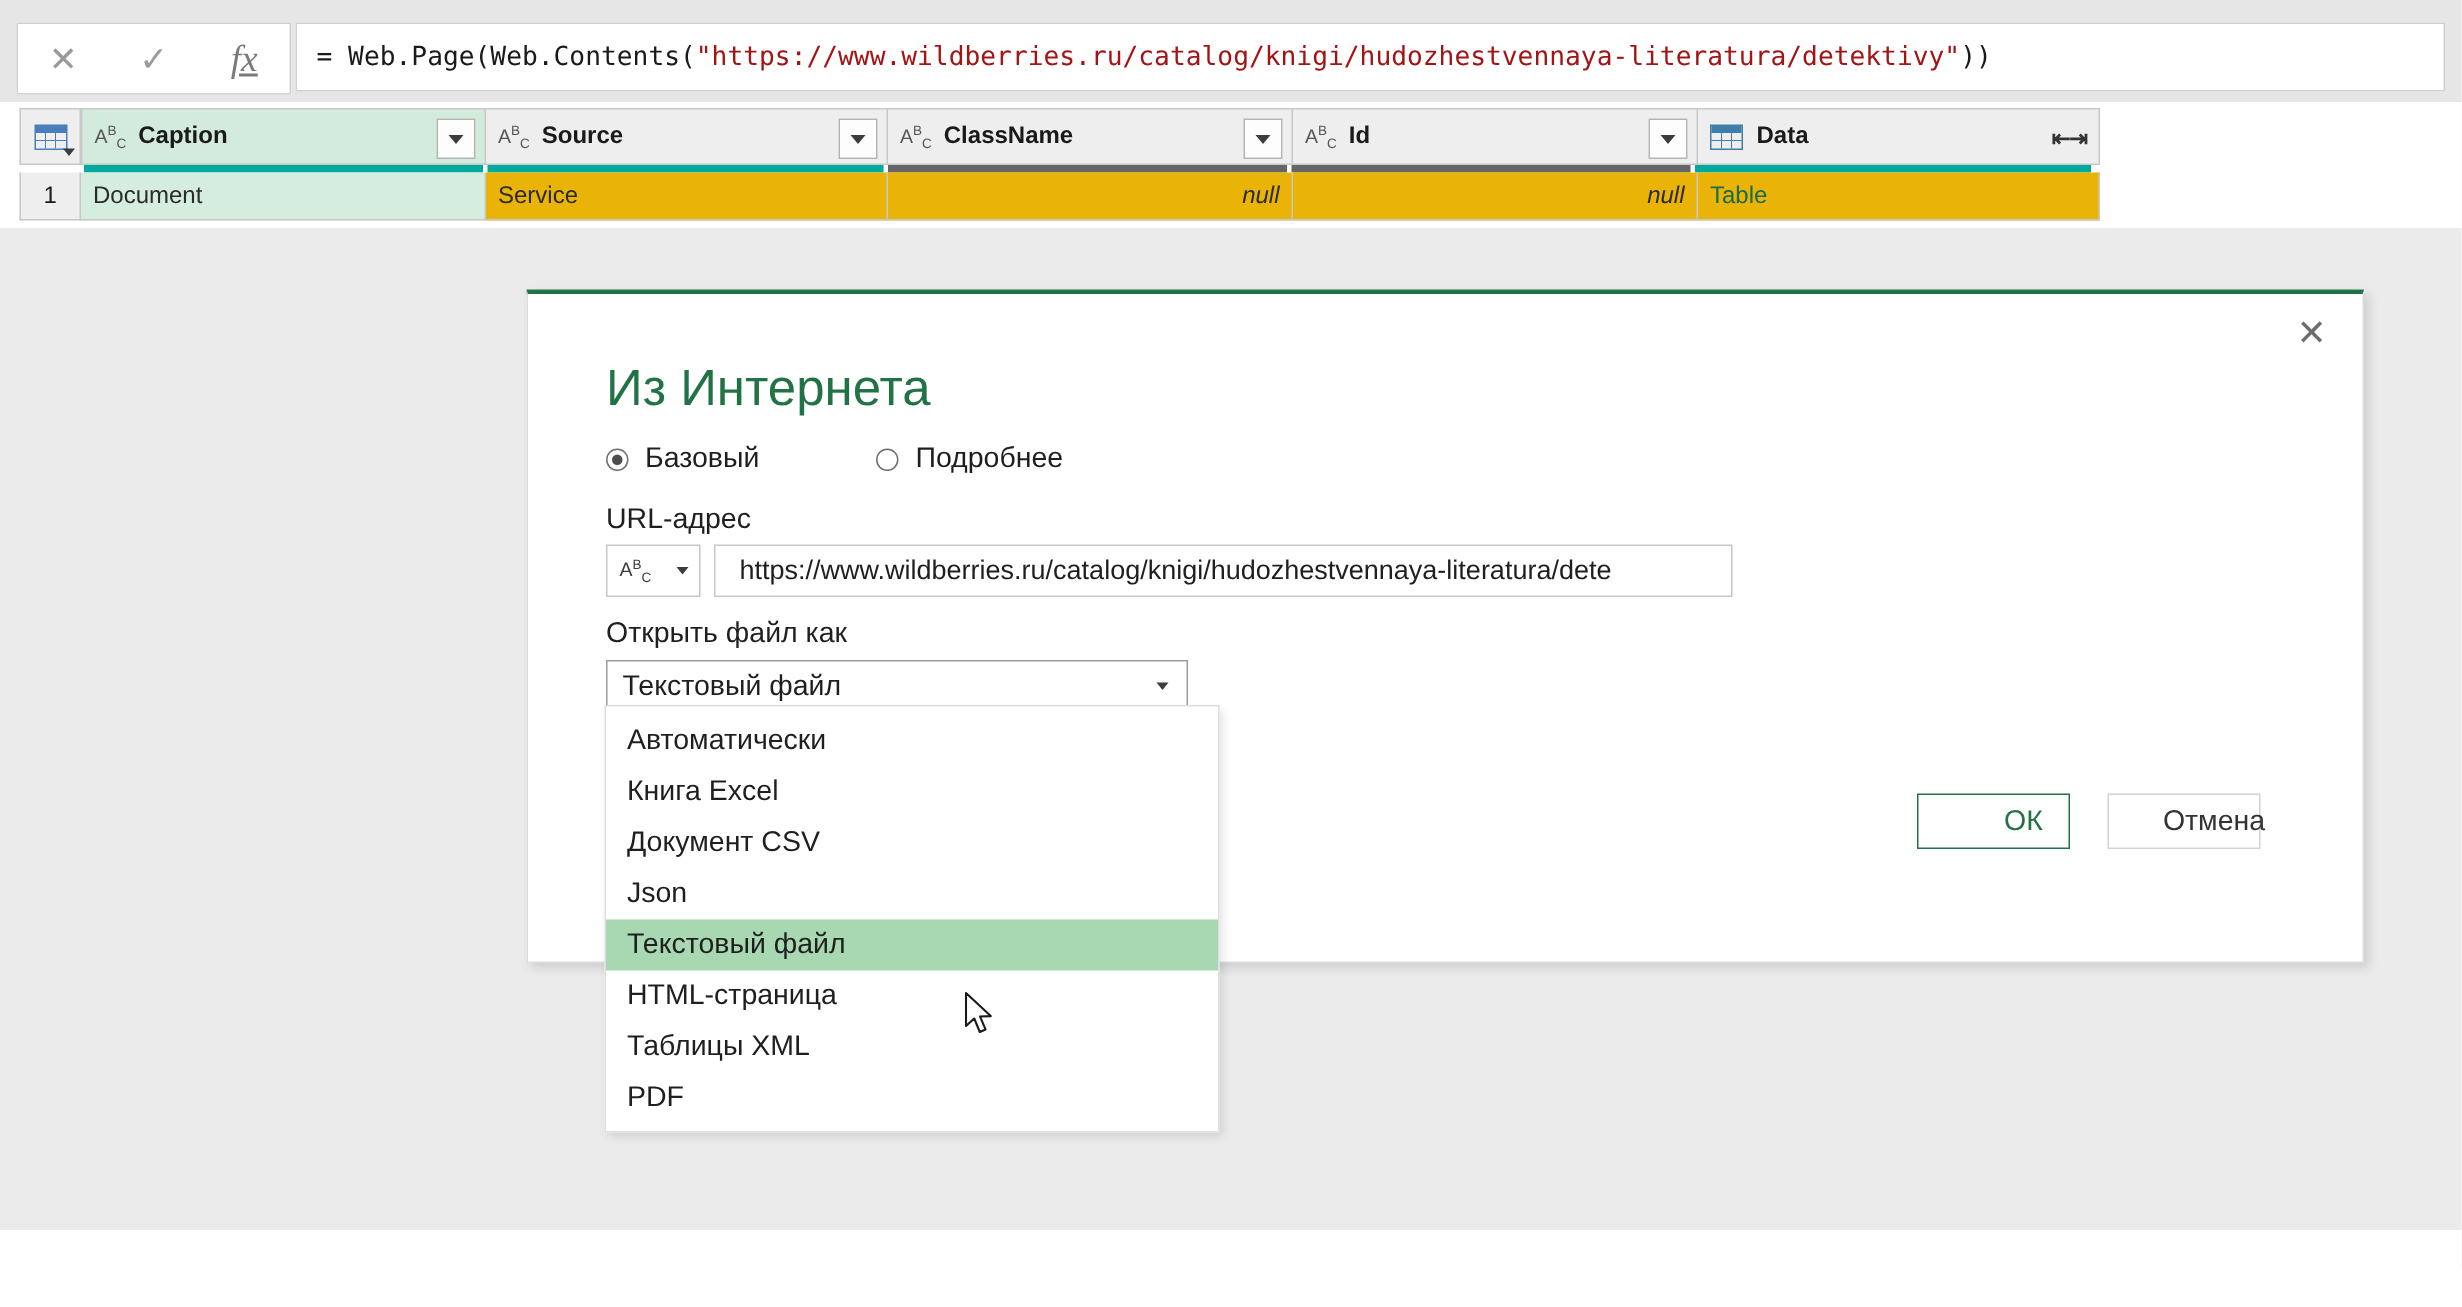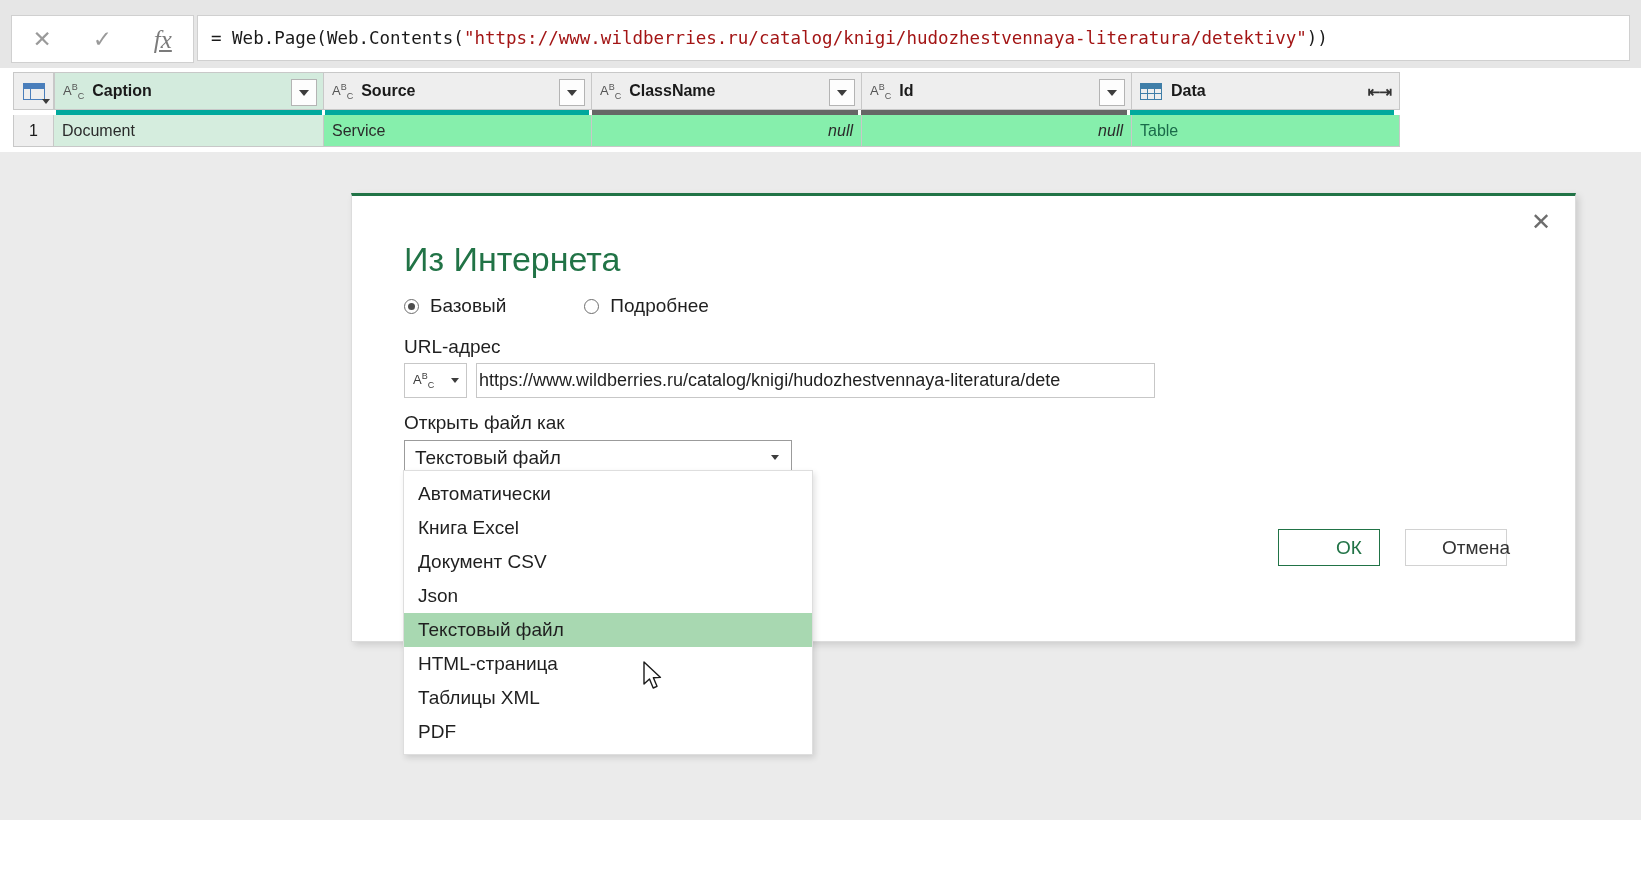--- a/index.html
+++ b/index.html
@@ -197,21 +197,21 @@
   .dcell {
     height: 32px;
     box-sizing: border-box;
     border-right: 1px solid #c8c8c8;
     border-bottom: 1px solid #c8c8c8;
     display: flex;
     align-items: center;
     padding: 0 8px;
     font-size: 16px;
     color: #2b2b2b;
-    background: #86efac;
+    background: #eab308;
   }
   .dcell.sel { background: #d5edde; }
   .dcell.rightnull {
     justify-content: flex-end;
     font-style: italic;
     color: #2b2b2b;
   }
   .dcell.link { color: #1a6b4a; }
 
   
@@ -335,21 +335,21 @@
     border-right: 4.5px solid transparent;
     border-top: 5.5px solid #3c3c3c;
   }
   .url-input {
     width: 679px; height: 35px;
     border: 1px solid #c7c7c7;
     box-sizing: border-box;
     background: #ffffff;
     display: flex;
     align-items: center;
-    padding-left: 2px;
+    padding-left: 16px;
     font-size: 18px;
     color: #1f1f1f;
     overflow: hidden;
     white-space: nowrap;
     cursor: text;
   }
 
   .openas-select {
     position: absolute;
     left: 52px; top: 244px;

